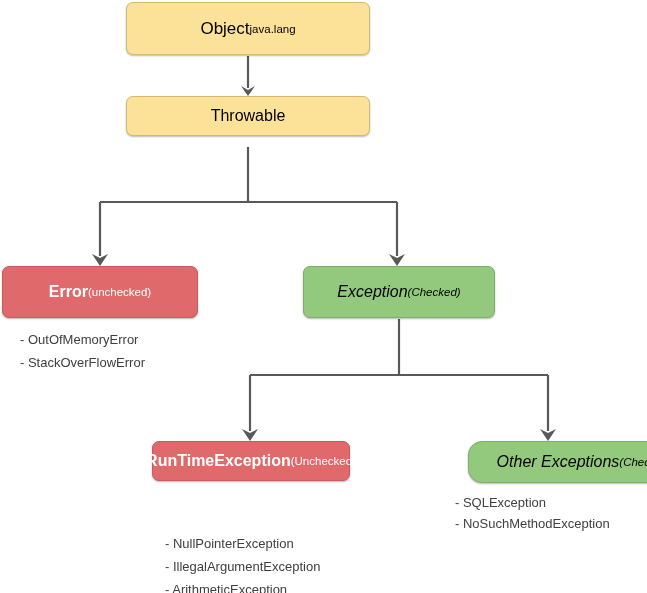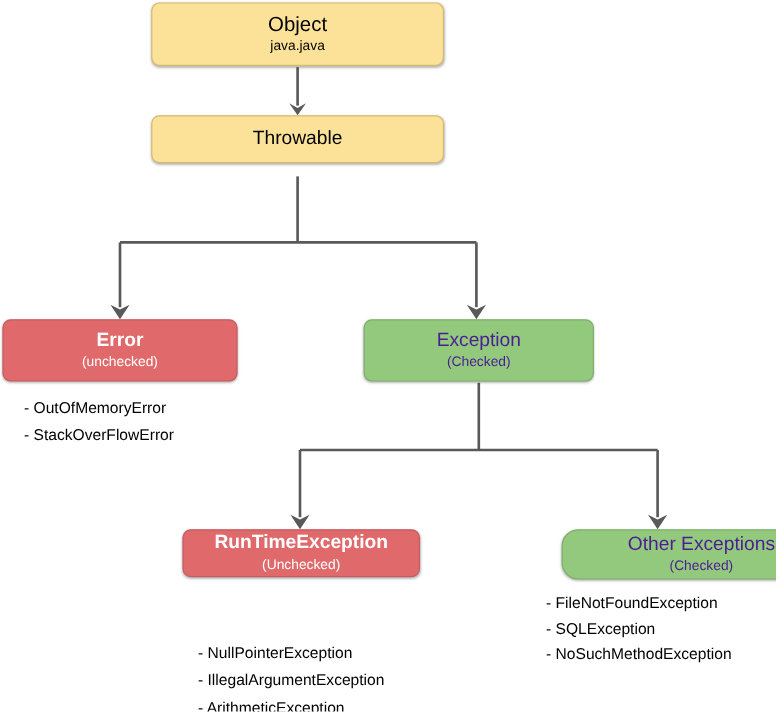--- a/index.html
+++ b/index.html
@@ -20,21 +20,21 @@
     left: 0; top: 0;
     width: 647px;
     height: 593px;
   }
   .node {
     position: absolute;
     box-sizing: border-box;
     border-radius: 7px;
     border: 1px solid #9a9a9a;
     display: flex;
-    flex-direction: column;
+    flex-direction: row;
     align-items: center;
     justify-content: center;
     box-shadow: 0 1px 2px rgba(0,0,0,0.28);
   }
   .node .title {
     font-size: 16px;
     line-height: 20px;
     white-space: nowrap;
   }
   .node .subtitle {
@@ -43,39 +43,40 @@
     white-space: nowrap;
   }
   .node.yellow {
     background: #FCE299;
     border-color: #d6bb6e;
     color: #000000;
   }
   .node.green {
     background: #92C97C;
     border-color: #7fae6c;
-    color: #4c1d95;
+    color: #000000;
+    font-style: italic;
   }
   .node.red {
     background: #E0696B;
     border-color: #c65b5d;
     color: #ffffff;
   }
   .node.red .title { font-weight: bold; }
   .node.yellow .title,
   .node.green .title { font-weight: normal; }
 
   
   #node-object .title { font-size: 17px; }
 
   .itemlist {
     position: absolute;
     font-size: 13px;
     line-height: 23px;
-    color: #000000;
+    color: #404040;
     white-space: nowrap;
   }
   .itemlist .li { display: block; }
 
   svg.edges {
     position: absolute;
     left: 0; top: 0;
     width: 647px;
     height: 593px;
     pointer-events: none;
@@ -112,21 +113,21 @@
       <path d="M 250 375 L 548 375" stroke="#595959" stroke-width="2.2" fill="none"></path>
       <path d="M 250 375 L 250 431" stroke="#595959" stroke-width="2.2" fill="none"></path>
       <path d="M 548 375 L 548 431" stroke="#595959" stroke-width="2.2" fill="none"></path>
       <path d="M 242 429 L 250 441 L 258 429 L 250 433 Z" fill="#595959"></path>
       <path d="M 540 429 L 548 441 L 556 429 L 548 433 Z" fill="#595959"></path>
     </g>
   </svg>
 
   <div class="node yellow" id="node-object" style="left:126px; top:2px; width:244px; height:53px;">
     <span class="title">Object</span>
-    <span class="subtitle">java.java</span>
+    <span class="subtitle">java.lang</span>
   </div>
 
   <div class="node yellow" id="node-throwable" style="left:126px; top:96px; width:244px; height:40px;">
     <span class="title">Throwable</span>
   </div>
 
   <div class="node red" id="node-error" style="left:2px; top:266px; width:196px; height:52px;">
     <span class="title">Error</span>
     <span class="subtitle">(unchecked)</span>
   </div>
@@ -151,18 +152,17 @@
     <span class="li">- IllegalArgumentException</span>
     <span class="li">- ArithmeticException</span>
   </div>
 
   <div class="node green" id="node-other-exceptions" style="left:468px; top:441px; width:233px; height:42px;border-radius:14px;">
     <span class="title">Other Exceptions</span>
     <span class="subtitle">(Checked)</span>
   </div>
 
   <div class="itemlist" id="list-other" style="left:455px; top:492px; line-height:21px;">
-    <span class="li">- FileNotFoundException</span>
     <span class="li">- SQLException</span>
     <span class="li">- NoSuchMethodException</span>
   </div>
 
 </div>
 
 </body></html>

